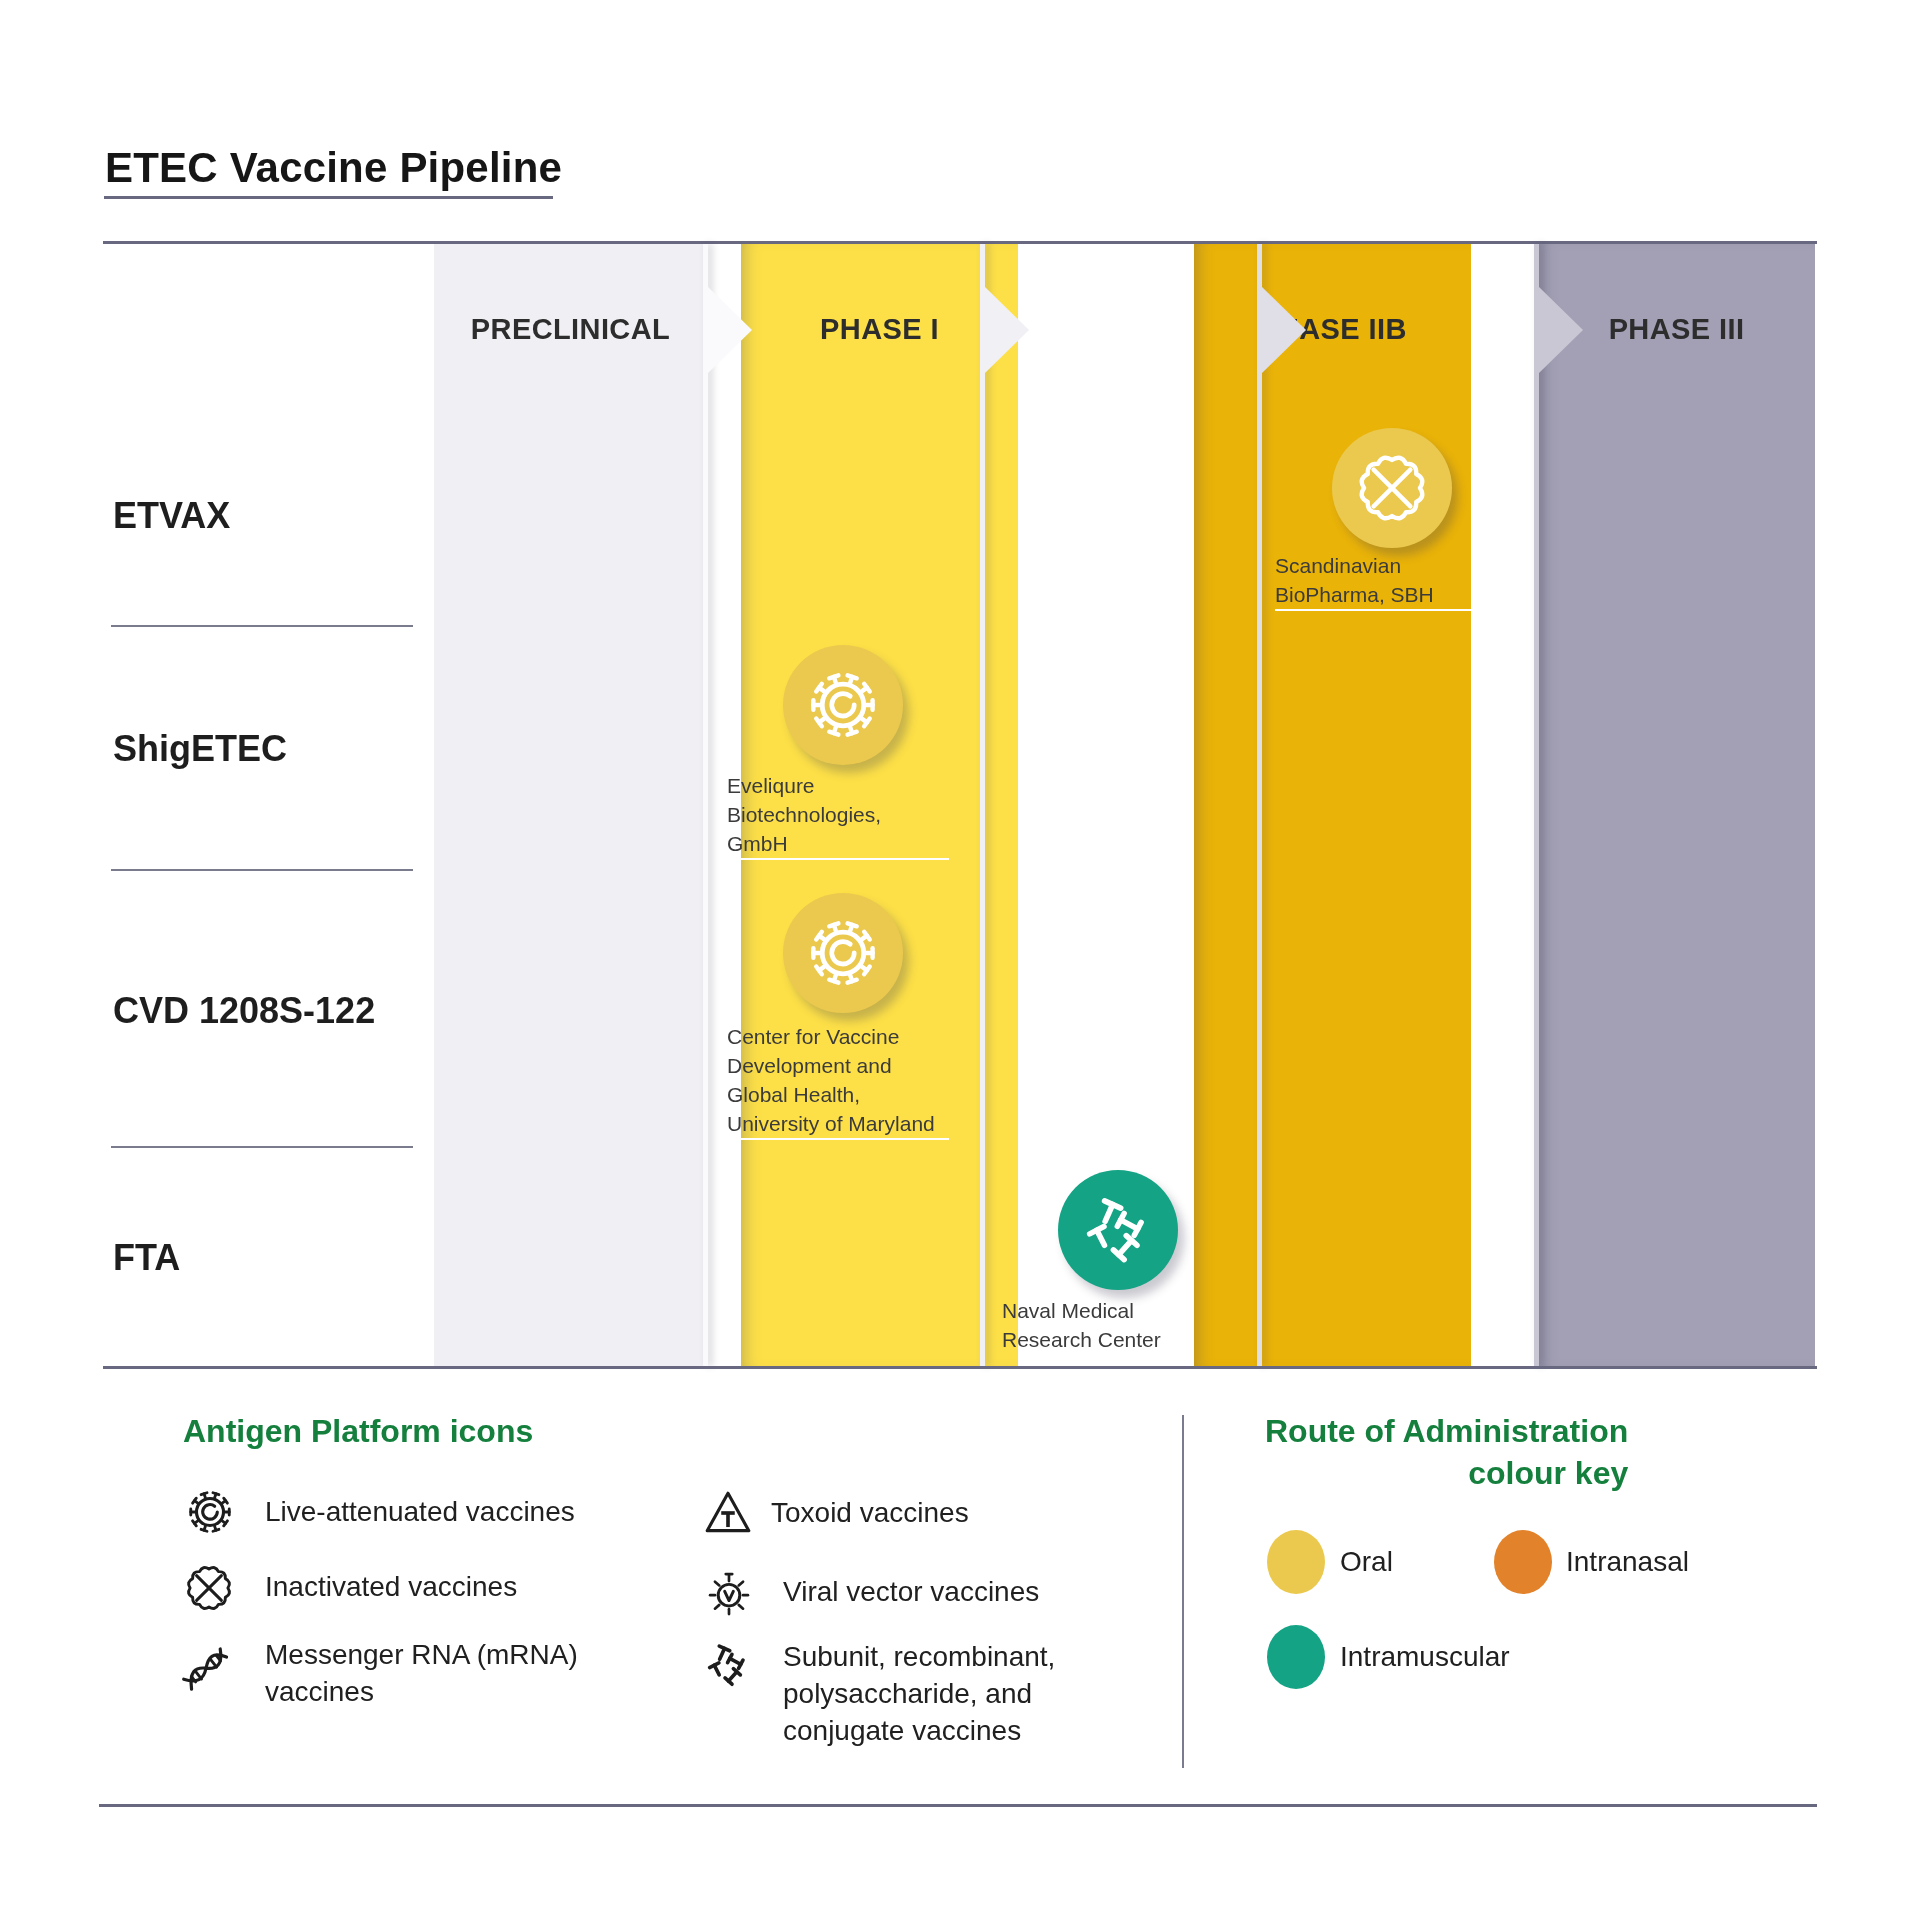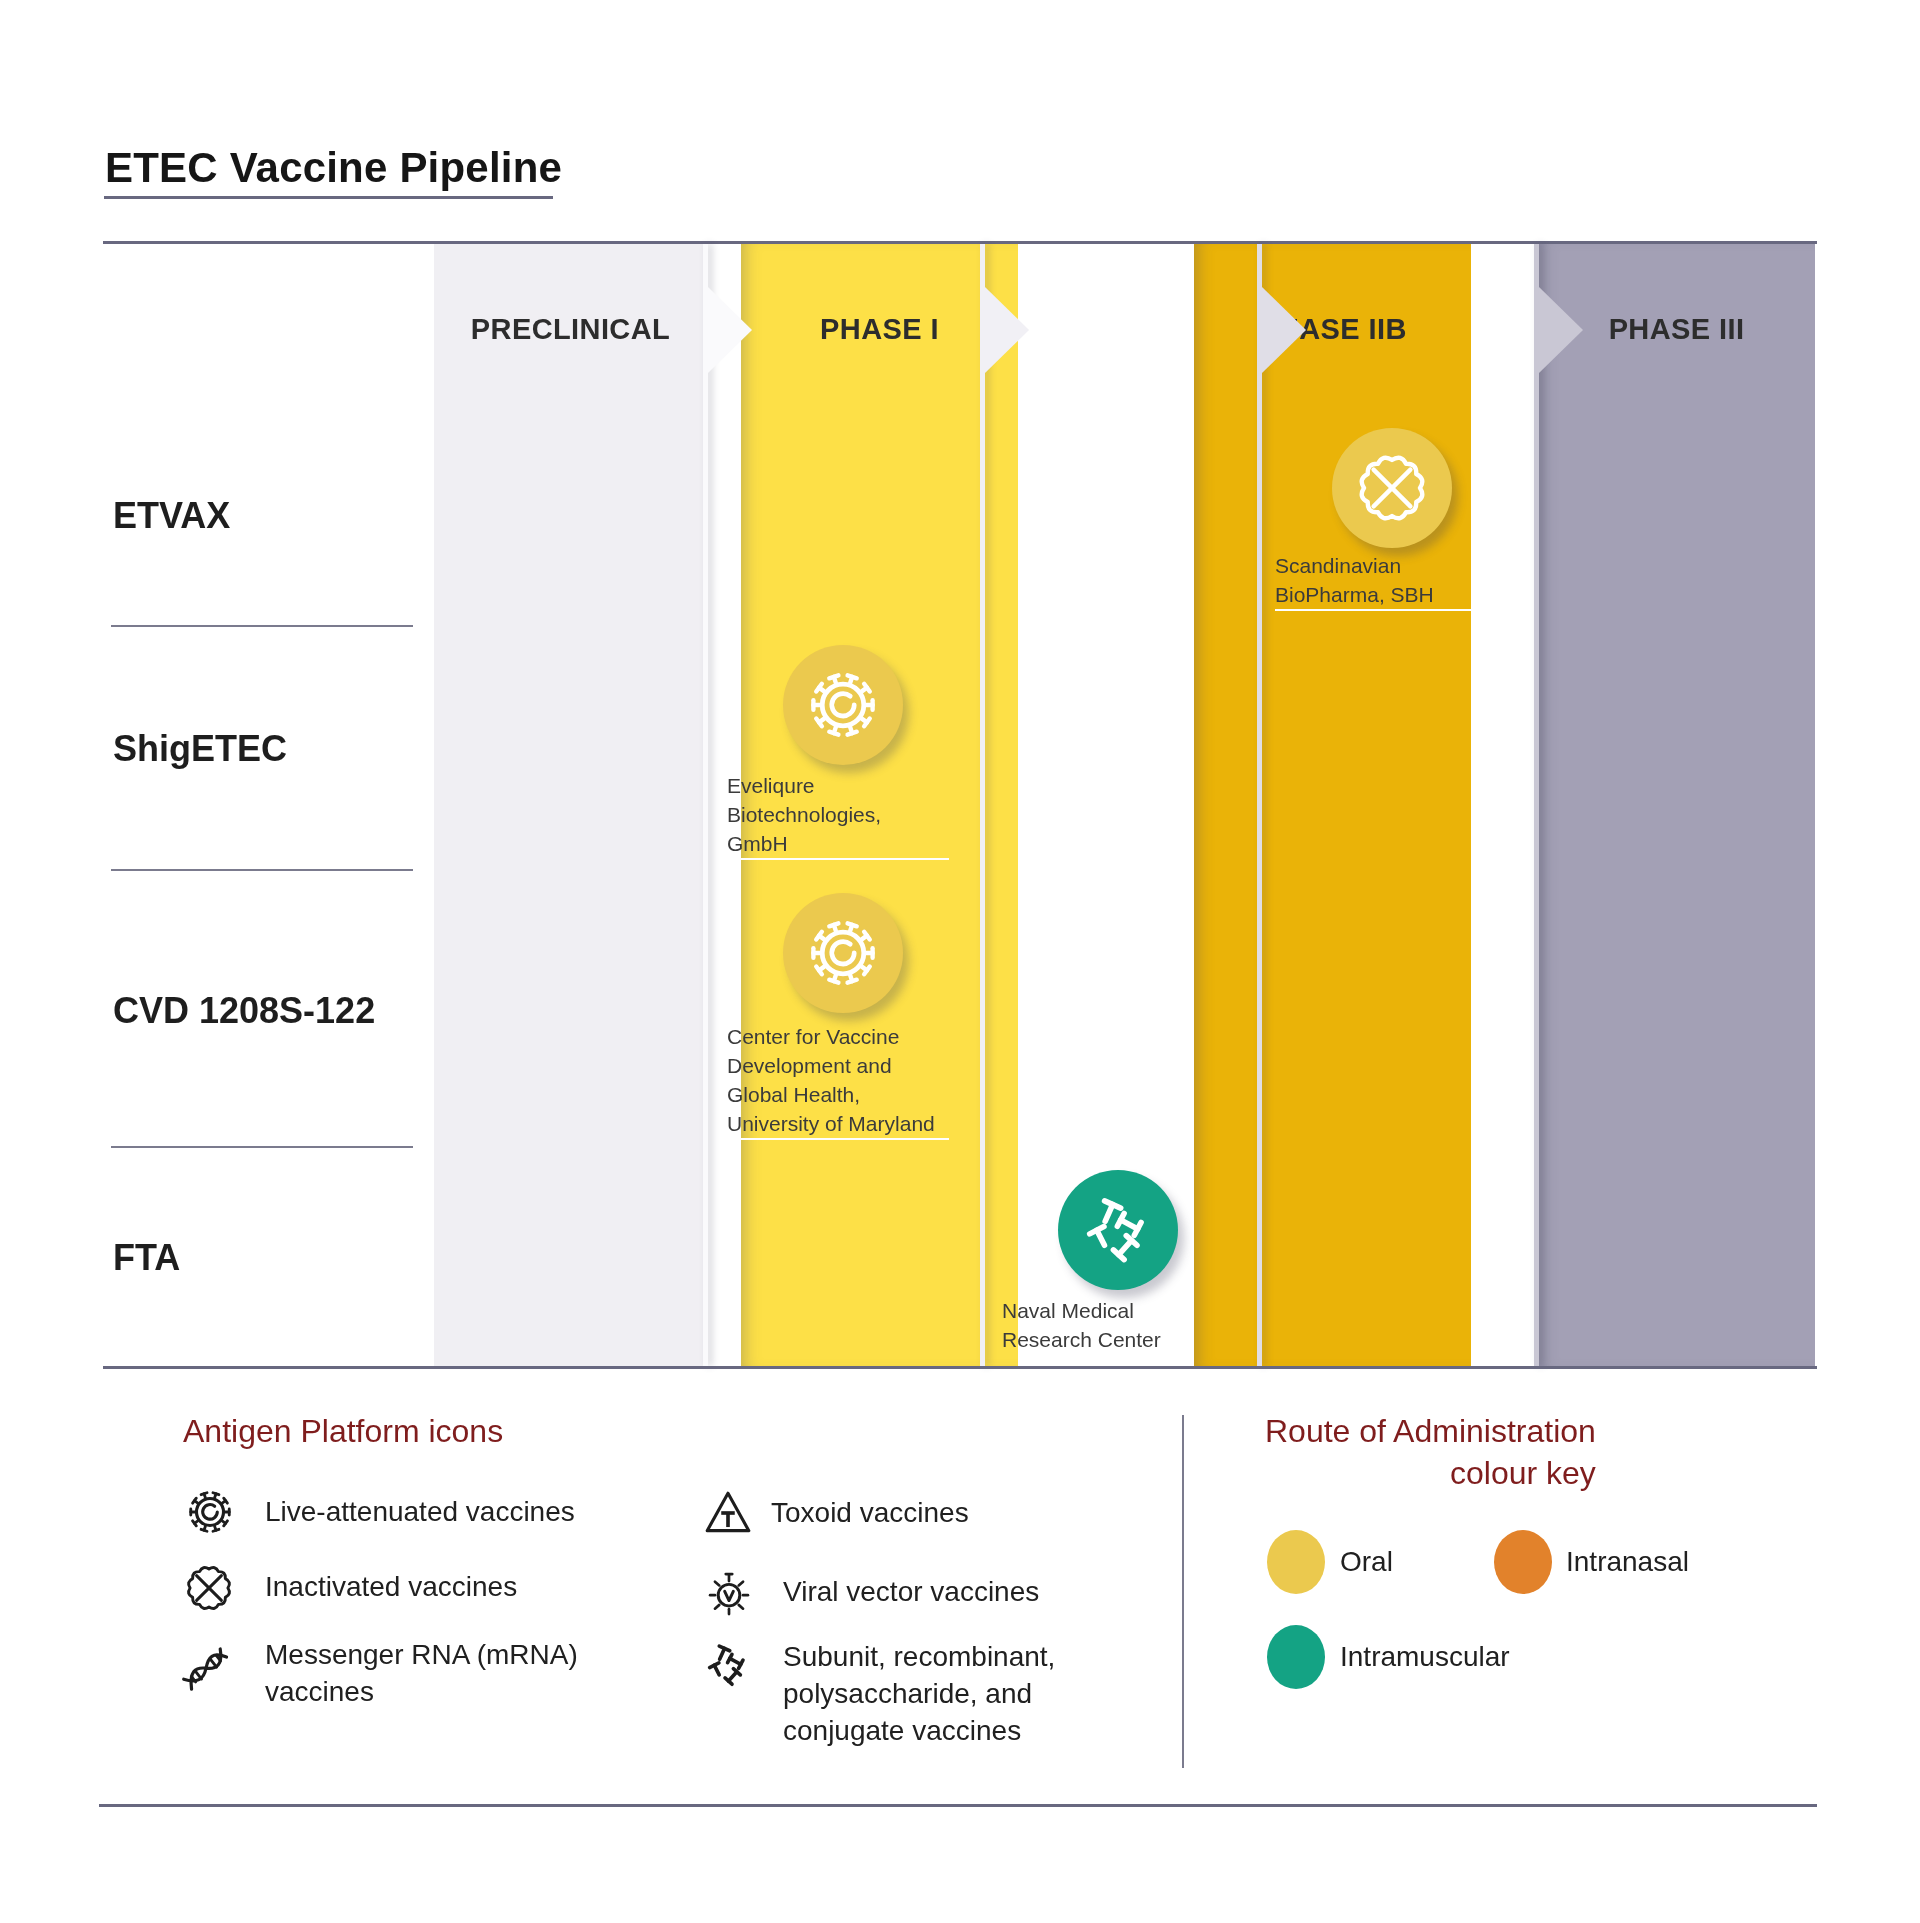--- a/index.html
+++ b/index.html
@@ -57,21 +57,21 @@
 
   
   .org{position:absolute;font-size:21px;line-height:29px;color:#3b3b3b;white-space:pre;}
   .org.ul{border-bottom:2px solid #ffffff;}
   .org-etvax{left:1275px;top:551px;width:215px;}
   .org-shig{left:727px;top:771px;width:222px;}
   .org-cvd{left:727px;top:1022px;width:222px;}
   .org-fta{left:1002px;top:1296px;width:215px;}
 
   
-  .lg-heading{font-size:32px;font-weight:normal;color:#7f1d1d;line-height:42px;white-space:pre;}
+  .lg-heading{font-size:32px;font-weight:bold;color:#15803d;line-height:42px;white-space:pre;}
   .h-antigen{left:183px;top:1410px;}
   .h-route{left:1265px;top:1410px;text-align:right;}
   .lg-divider{left:1182px;top:1415px;width:2px;height:353px;background:#7b7b8e;}
   .ap-icon{position:absolute;color:#1d1d1d;}
   .ap-icon svg{display:block;}
   .i-live{left:184px;top:1486px;} .i-inact{left:182px;top:1561px;} .i-mrna{left:173px;top:1637px;}
   .i-tox{left:702px;top:1487px;} .i-viral{left:702px;top:1566px;} .i-sub{left:702px;top:1639px;}
   .ap-label{position:absolute;font-size:28px;line-height:37px;color:#202020;white-space:pre;}
   .t-live{left:265px;top:1493px;} .t-inact{left:265px;top:1568px;} .t-mrna{left:265px;top:1636px;}
   .t-tox{left:771px;top:1494px;} .t-viral{left:783px;top:1573px;} .t-sub{left:783px;top:1638px;}

